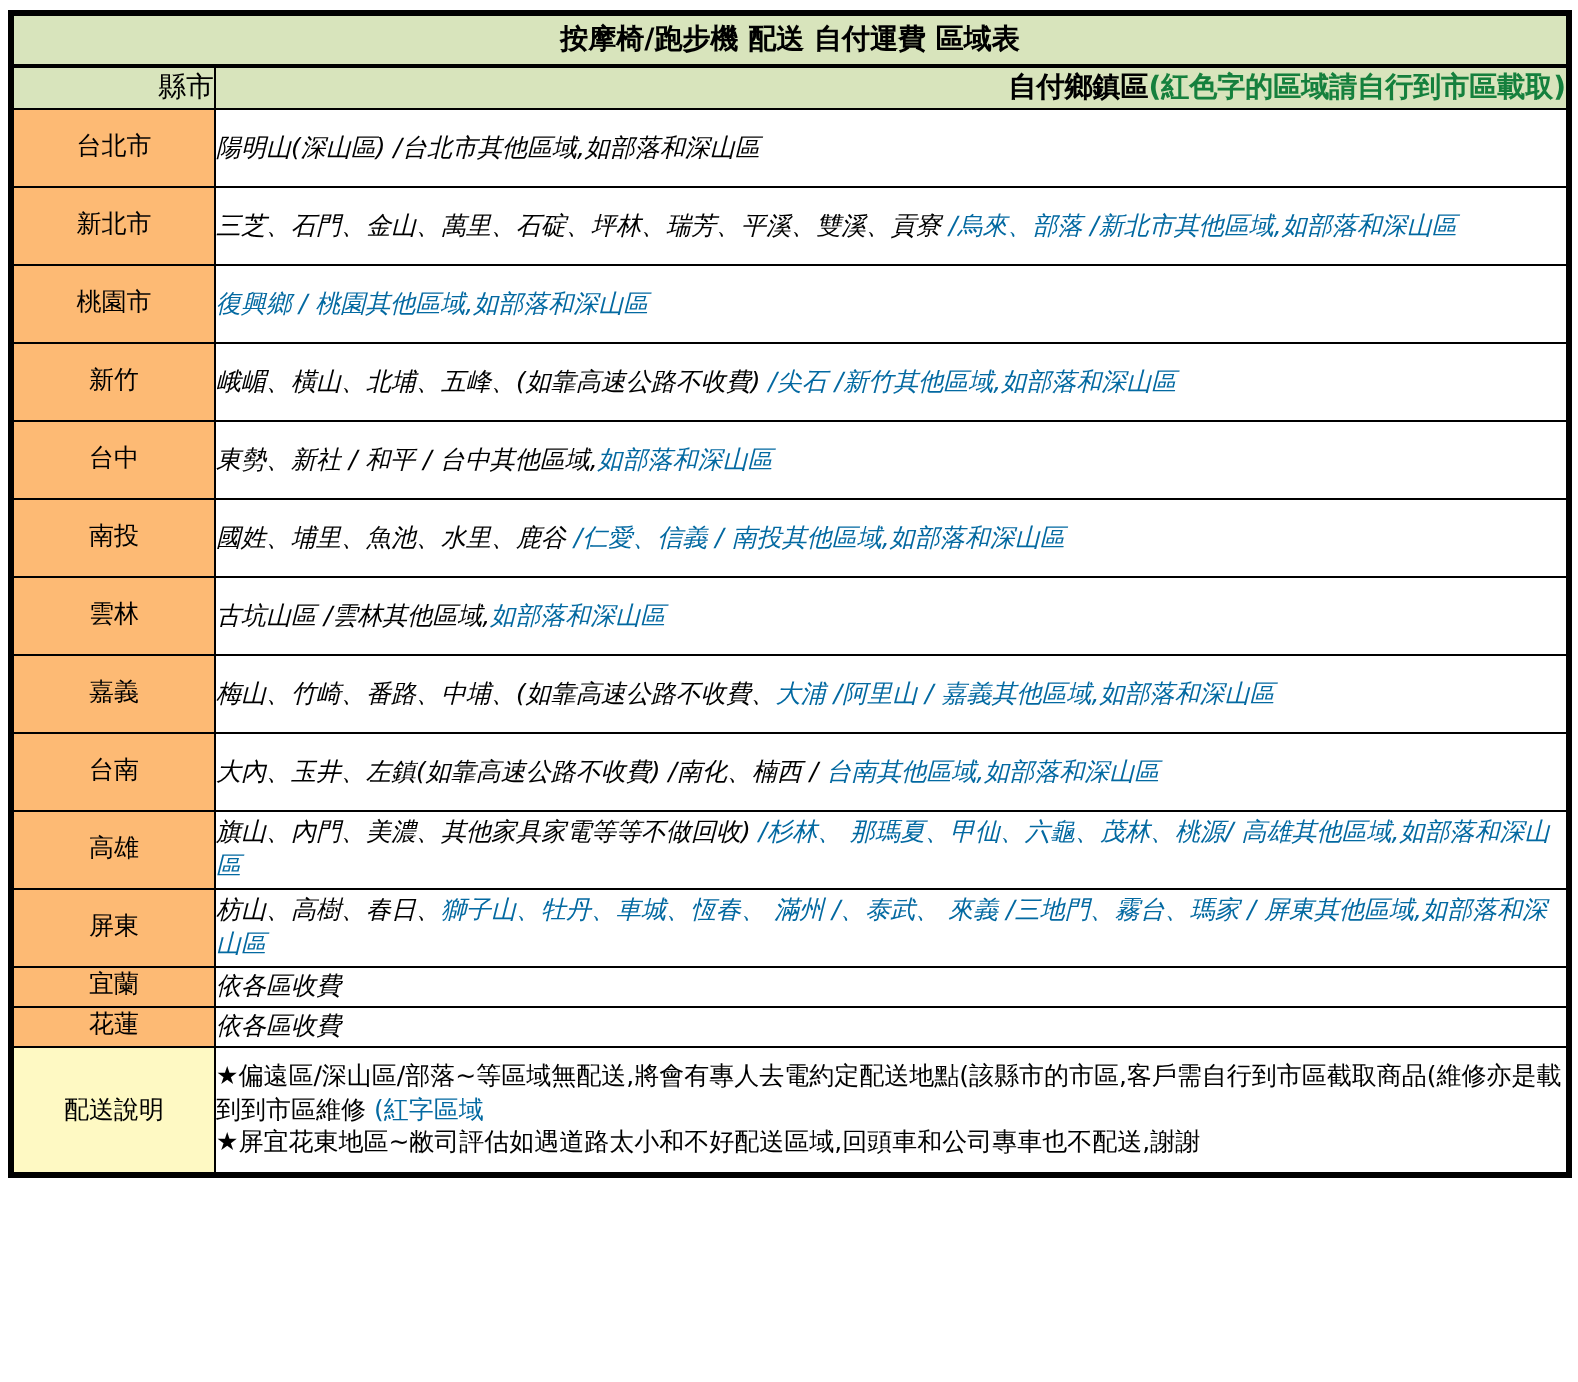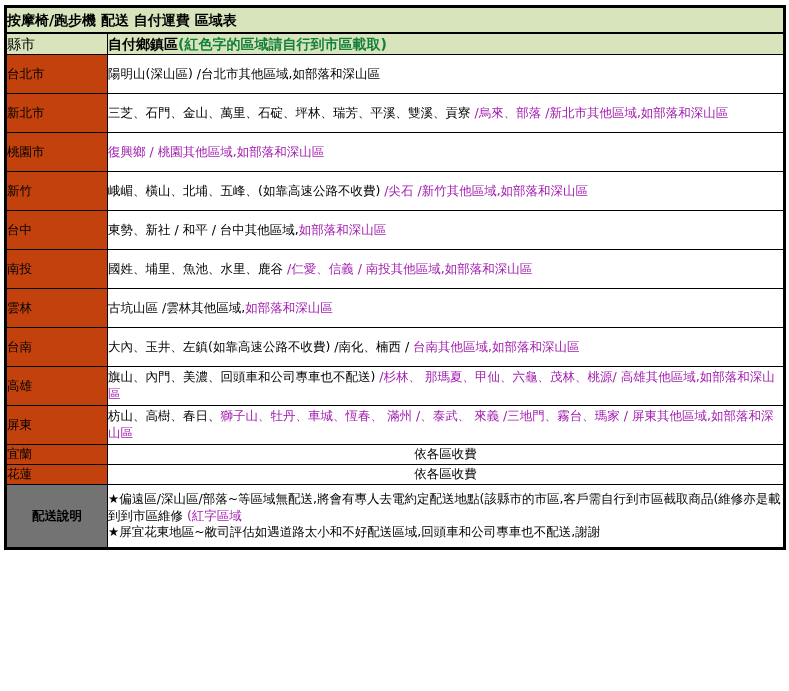--- a/index.html
+++ b/index.html
@@ -2,33 +2,33 @@
 <html><head>
 <meta charset="utf-8">
 <style>
   html, body { margin:0; padding:0; background:#ffffff; }
   body { width:789px; height:691px; position:relative; overflow:hidden;
          font-family:"DejaVu Sans","Liberation Sans",sans-serif; }
   .sheet-bg { position:absolute; inset:0; background:#fff; }
   table.zone { position:absolute; left:4px; top:5px; width:782px; border-collapse:collapse;
                table-layout:fixed; border:3px solid #000; }
   table.zone td { border:1px solid #000; padding:0; font-size:12.5px; color:#000; line-height:1.35; }
-  td.city { background:#c2410c; text-align:left; font-size:14px; border-right:3px solid #000; }
-  td.note-label { background:#737373; text-align:center; font-size:14px; border-right:3px solid #000;font-weight:bold; }
-  td.detail { background:#fff; padding:0 3px; vertical-align:middle; }
-  tr.title td { background:#d8e4bc; font-weight:bold; font-size:14px;
+  td.city { background:#fdba74; text-align:center; font-size:14px; border-right:3px solid #000;font-family:Liberation Mono, monospace; }
+  td.note-label { background:#fef9c3; text-align:center; font-size:14px; border-right:3px solid #000; }
+  td.detail { background:#fff; padding:0 3px; vertical-align:middle;font-style:italic; }
+  tr.title td { background:#d8e4bc; text-align:center; font-weight:bold; font-size:14px;
                 height:24px; border-bottom:2px solid #000; }
-  tr.head td { background:#d8e4bc; text-align:left; height:20px; font-size:14px; }
+  tr.head td { background:#d8e4bc; text-align:right; height:20px; font-size:14px; }
   tr.head td.hdr-zone { font-weight:bold; }
-  .red { color:#a21caf; }
+  .red { color:#0369a1; }
   .red-b { color:#15803d; font-weight:bold; }
   tr.r39 td { height:38px; }
   tr.r20 td { height:19px; }
   tr.r21 td { height:21px; }
-  td.center { text-align:center; }
+  td.center { text-align:left; }
   td.note { font-size:13.5px; color:#333; line-height:1.5; padding:0 3px; }
   tr.r62 td { height:62px;margin-top:46px; }
   tr.r42 td { height:41px; }
 </style>
 </head>
 <body>
 
 <div class="sheet-bg"></div>
 
 <table class="zone">
@@ -67,26 +67,30 @@
   </tr>
   <tr class="r39">
     <td class="city">南投</td>
     <td class="detail"><span>國姓、埔里、魚池、水里、鹿谷  </span><span class="red">/仁愛、信義 / 南投其他區域,如部落和深山區</span></td>
   </tr>
   <tr class="r39">
     <td class="city">雲林</td>
     <td class="detail"><span>古坑山區  /雲林其他區域,</span><span class="red">如部落和深山區</span></td>
   </tr>
   <tr class="r39">
+    <td class="city">嘉義</td>
+    <td class="detail"><span>梅山、竹崎、番路、中埔、(如靠高速公路不收費、</span><span class="red">大浦 /阿里山   / 嘉義其他區域,如部落和深山區</span></td>
+  </tr>
+  <tr class="r39">
     <td class="city">台南</td>
     <td class="detail"><span>大內、玉井、左鎮(如靠高速公路不收費) /南化、楠西  / </span><span class="red">台南其他區域,如部落和深山區</span></td>
   </tr>
   <tr class="r39">
     <td class="city">高雄</td>
-    <td class="detail"><span>旗山、內門、美濃、回頭車和公司專車也不配送) </span><span class="red">/杉林、 那瑪夏、甲仙、六龜、茂林、桃源/ 高雄其他區域,如部落和深山區</span></td>
+    <td class="detail"><span>旗山、內門、美濃、其他家具家電等等不做回收) </span><span class="red">/杉林、 那瑪夏、甲仙、六龜、茂林、桃源/ 高雄其他區域,如部落和深山區</span></td>
   </tr>
   <tr class="r39">
     <td class="city">屏東</td>
     <td class="detail"><span>枋山、高樹、春日、</span><span class="red">獅子山、牡丹、車城、恆春、 滿州  /、泰武、   來義 /三地門、霧台、瑪家 / 屏東其他區域,如部落和深山區</span></td>
   </tr>
 
   <tr class="r20">
     <td class="city">宜蘭</td>
     <td class="detail center">依各區收費</td>
   </tr>

